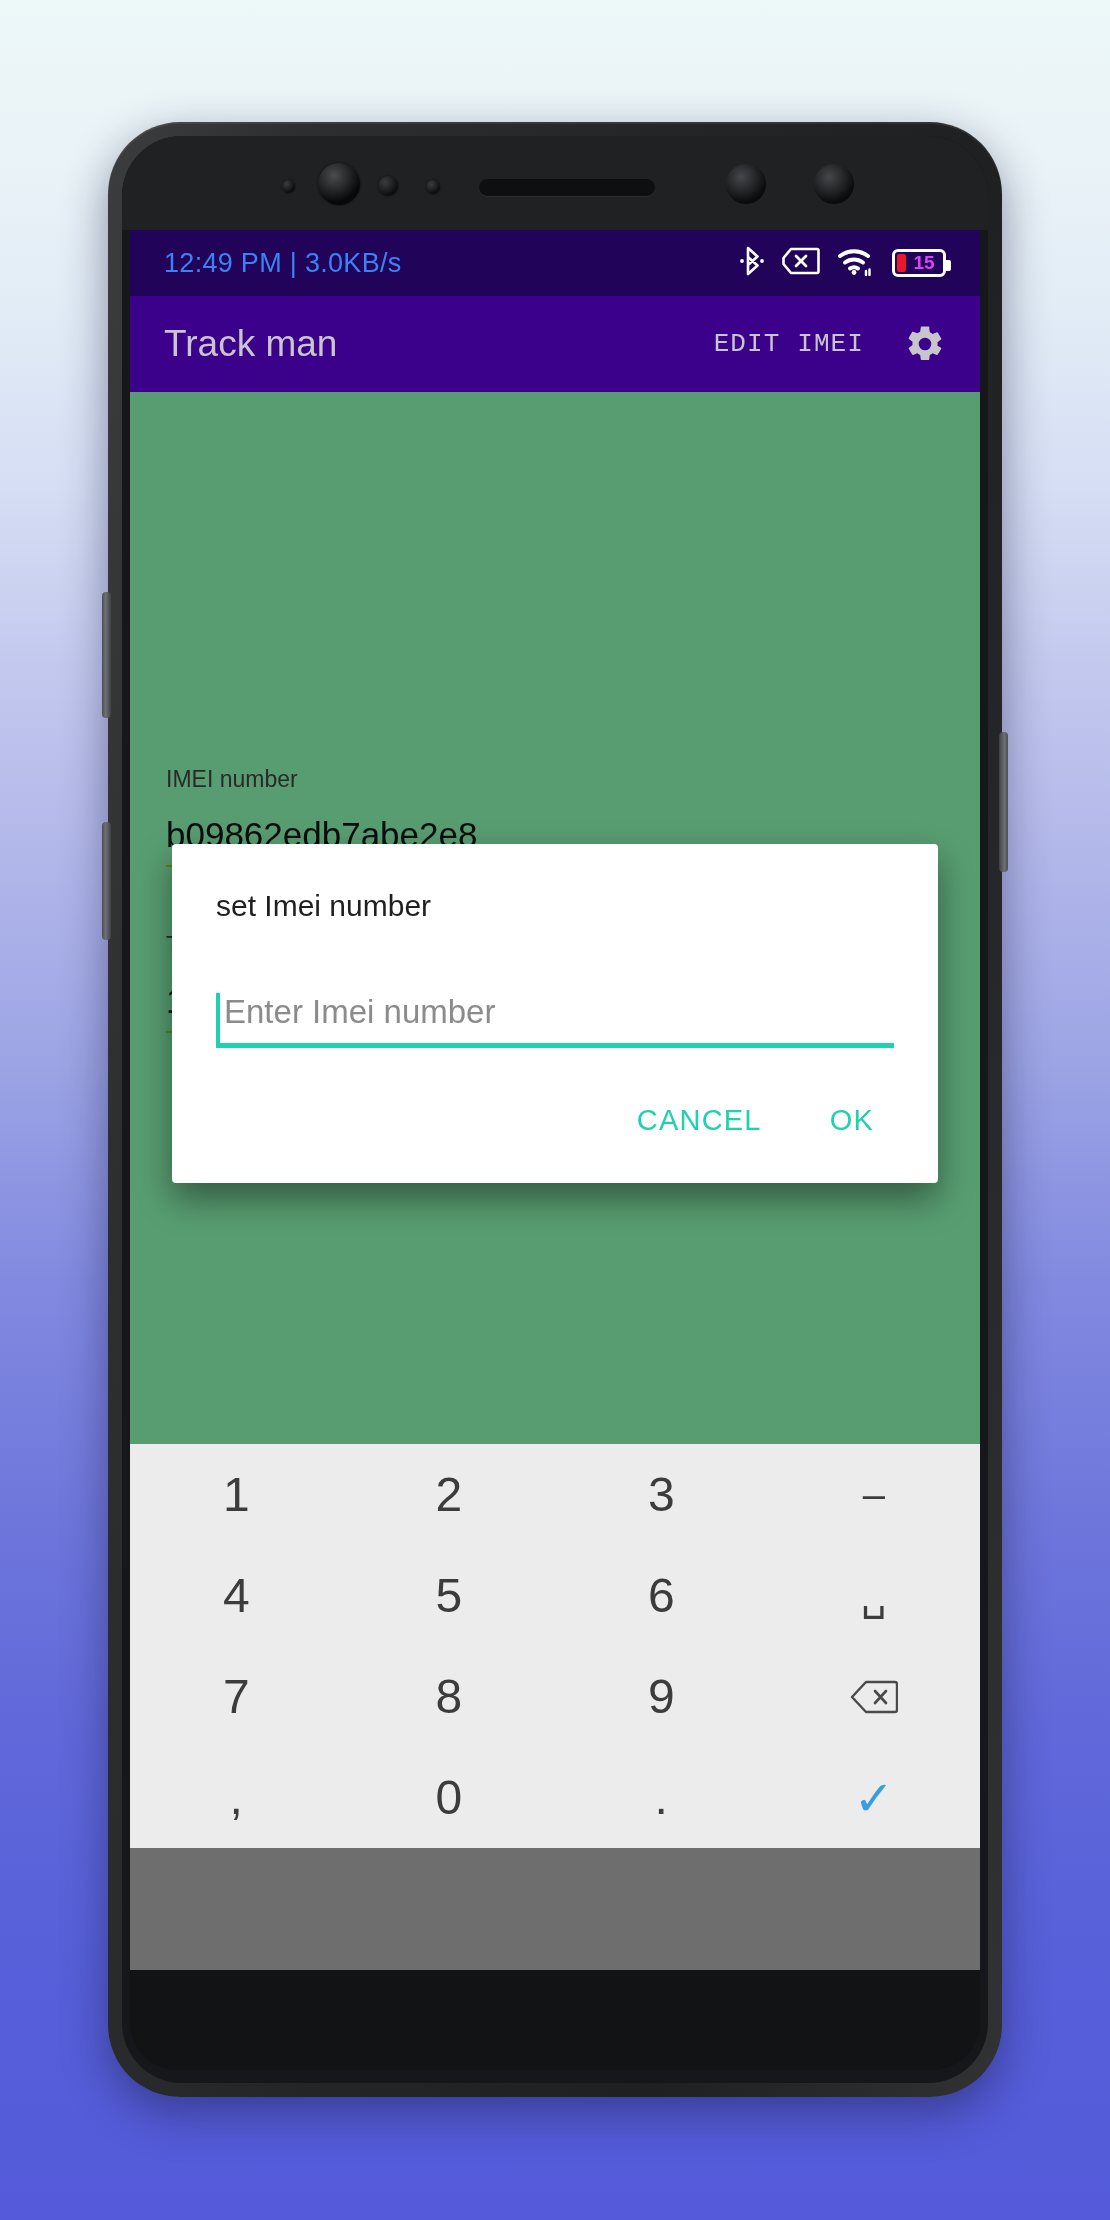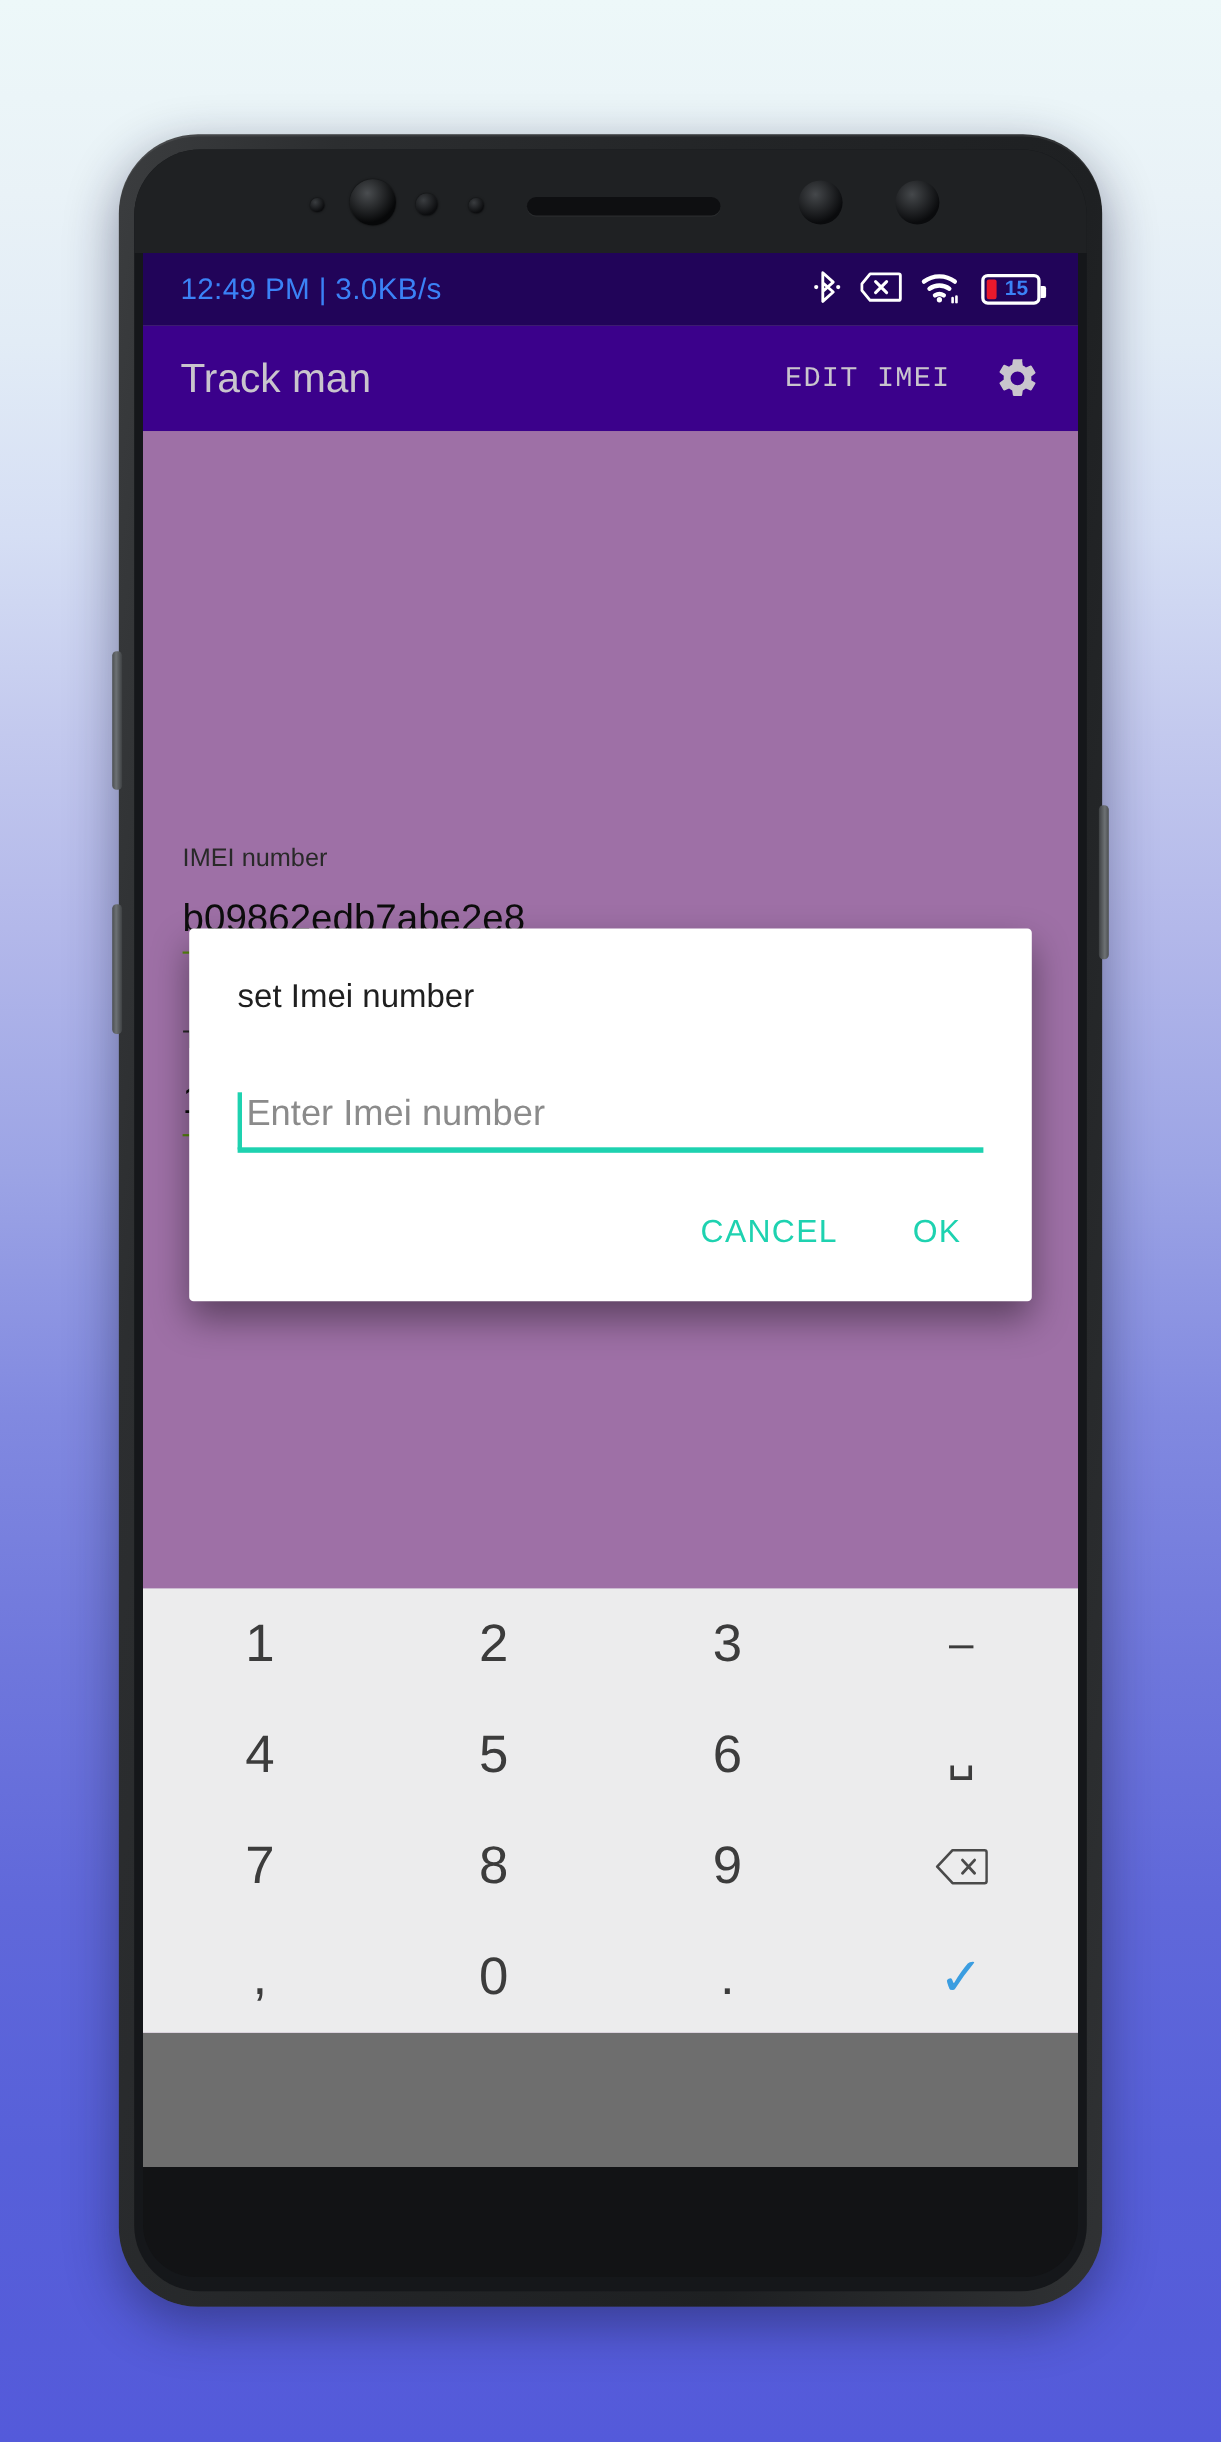--- a/index.html
+++ b/index.html
@@ -149,21 +149,21 @@
     width: 9px; height: 18px;
     background: #e8192c;
     border-radius: 2px;
   }
   #battery-text {
     position: absolute;
     left: 0; right: 0;
     text-align: center;
     font-size: 19px;
     font-weight: bold;
-    color: #3b82f6;
+    color: #d946ef;
     line-height: 22px;
     padding-left: 10px;
   }
 
   
   #app-bar {
     height: 96px;
     background: #3b018b;
     display: flex;
     align-items: center;
@@ -185,21 +185,21 @@
     margin-left: 18px;
     padding: 8px;
     display: flex;
     align-items: center;
   }
 
   
   #content {
     position: relative;
     height: 1456px;
-    background: #f0abfc;
+    background: #86efac;
   }
   #scrim {
     position: absolute;
     inset: 0;
     background: rgba(0,0,0,.34);
     z-index: 5;
   }
 
   .field-block { position: absolute; left: 36px; width: 580px; }
   .field-label {

